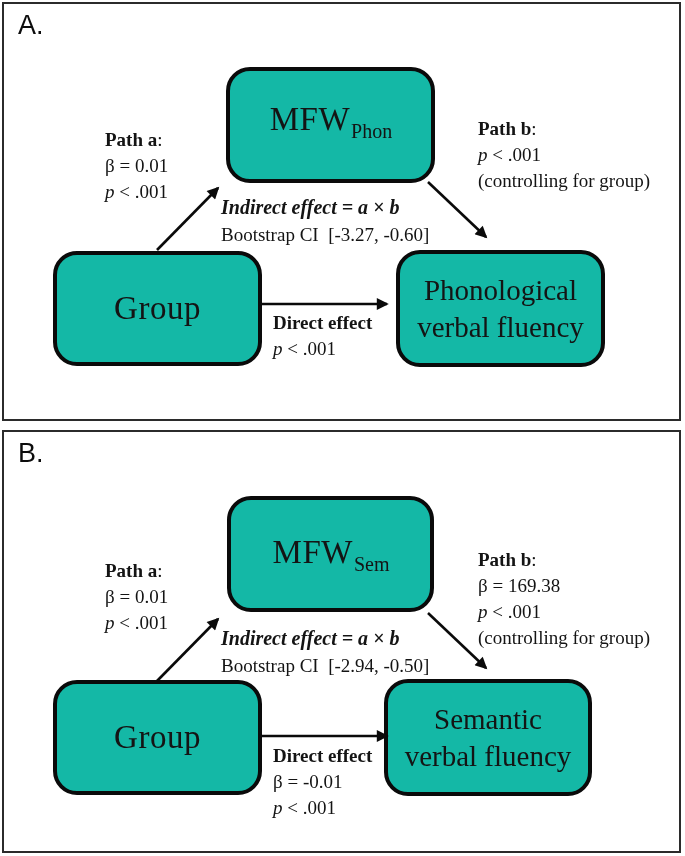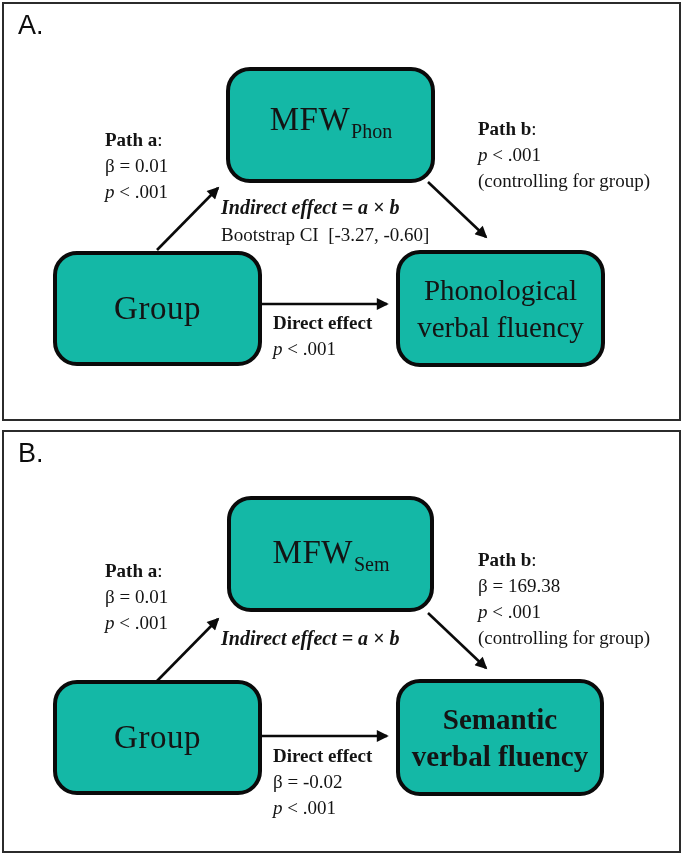--- a/index.html
+++ b/index.html
@@ -106,45 +106,46 @@
     <div class="node" style="left:223px;top:64px;width:207px;height:116px;padding-bottom:4px;">
       <div>
         <span class="node-main">MFW</span><span class="node-sub">Sem</span>
       </div>
     </div>
 
     <div class="node" style="left:49px;top:248px;width:209px;height:115px;">
       <span class="node-main">Group</span>
     </div>
 
-    <div class="node node-outcome" style="left:392px;top:247px;width:208px;height:117px;font-weight:bold;">
+    <div class="node node-outcome" style="left:380px;top:247px;width:208px;height:117px;">
       <div>Semantic</div>
       <div>verbal fluency</div>
     </div>
 
     <div class="stats" style="left:101px;top:126px;">
       <div><b>Path a</b><span>:</span></div>
       <div>β = 0.01</div>
       <div><span class="ital">p</span><span> &lt; .001</span></div>
     </div>
 
     <div class="stats" style="left:474px;top:115px;">
       <div><b>Path b</b><span>:</span></div>
       <div>β = 169.38</div>
       <div><span class="ital">p</span><span> &lt; .001</span></div>
       <div>(controlling for group)</div>
     </div>
 
     <div class="stats" style="left:217px;top:193px;line-height:27px;">
       <div class="indirect-l1">Indirect effect = a × b</div>
+      <div class="indirect-l2">Bootstrap CI  [-2.94, -0.50]</div>
     </div>
 
     <div class="stats" style="left:269px;top:311px;">
       <div><b>Direct effect</b></div>
-      <div>β = -0.02</div>
+      <div>β = -0.01</div>
       <div><span class="ital">p</span><span> &lt; .001</span></div>
     </div>
   </div>
 
   <svg id="arrows" viewBox="0 0 685 856" xmlns="http://www.w3.org/2000/svg">
     <defs>
       <marker id="ah" viewBox="0 0 10 10" refX="8.5" refY="5" markerUnits="userSpaceOnUse" markerWidth="14" markerHeight="12" orient="auto">
         <path d="M0,0 L10,5 L0,10 z" fill="#0a0a0a"></path>
       </marker>
     </defs>

